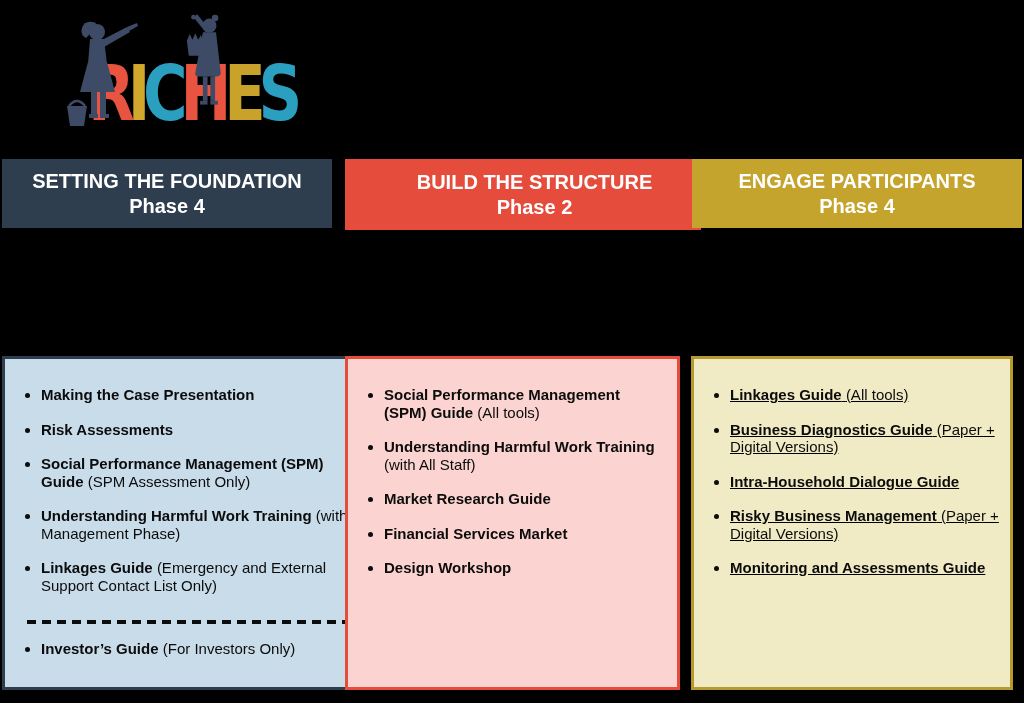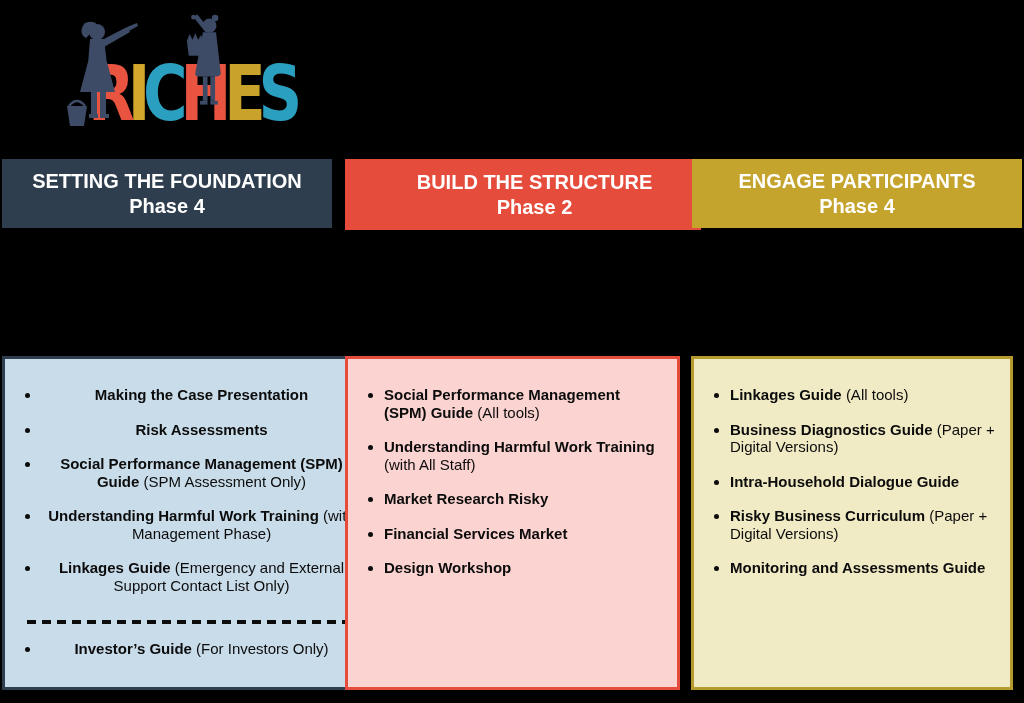--- a/index.html
+++ b/index.html
@@ -35,29 +35,29 @@
   }
   .phase-header[data-idx="0"]{left:2px;width:330px;}
   .phase-header[data-idx="1"]{left:345px;width:333px;height:71px;}
   .phase-header[data-idx="2"]{left:692px;width:330px;}
 
   
   .tool-box{
     position:absolute;top:356px;height:334px;
     border:3px solid;box-sizing:border-box;
   }
-  .tool-box[data-idx="0"]{left:2px;width:381px;text-align:center;}
+  .tool-box[data-idx="0"]{left:2px;width:381px;}
   .tool-box[data-idx="1"]{left:345px;width:335px;}
   .tool-box[data-idx="2"]{left:691px;width:322px;}
 
   .tool-list{
     margin:0;padding:27px 18px 0 36px;
     list-style:disc outside;
   }
-  .tool-box[data-idx="2"] .tool-list{padding-right:10px;}
+  .tool-box[data-idx="2"] .tool-list{padding-right:10px;text-decoration:underline;}
   .tool-list li{
     font-size:15px;line-height:17.5px;
     margin-bottom:17px;
     color:#0c0c0c;
   }
   .tool-list li::marker{color:#0c0c0c;}
   .tool-box[data-idx="0"] li:last-child{white-space:nowrap;}
   .tool-list .b{font-weight:bold;}
   .tool-list .n{font-weight:normal;}
   .tool-list li.divider{
@@ -124,33 +124,33 @@
         </ul>
       </div>
       <div class="phase-header" data-idx="1" style="background: rgb(230, 76, 60); color: rgb(255, 255, 255); padding-left: 23px;">
         <div>BUILD THE STRUCTURE</div>
         <div>Phase 2</div>
       </div>
       <div class="tool-box" data-idx="1" style="background: rgb(251, 211, 208); border-color: rgb(230, 76, 60);">
         <ul class="tool-list">
           <li><span class="b">Social Performance Management (SPM) Guide</span> <span class="n">(All tools)</span></li>
           <li><span class="b">Understanding Harmful Work Training</span> <span class="n">(with All Staff)</span></li>
-          <li><span class="b">Market Research Risky</span></li>
+          <li><span class="b">Market Research Guide</span></li>
           <li><span class="b">Financial Services Market</span></li>
           <li><span class="b">Design Workshop</span></li>
         </ul>
       </div>
       <div class="phase-header" data-idx="2" style="background: rgb(197, 164, 45); color: rgb(255, 255, 255);">
         <div>ENGAGE PARTICIPANTS</div>
         <div>Phase 4</div>
       </div>
       <div class="tool-box" data-idx="2" style="background: rgb(241, 235, 197); border-color: rgb(181, 154, 46);">
         <ul class="tool-list">
           <li><span class="b">Linkages Guide</span> <span class="n">(All tools)</span></li>
           <li><span class="b">Business Diagnostics Guide</span> <span class="n">(Paper + Digital Versions)</span></li>
           <li><span class="b">Intra-Household Dialogue Guide</span></li>
-          <li><span class="b">Risky Business Curriculum</span> <span class="n">(Paper + Digital Versions)</span></li>
+          <li><span class="b">Risky Business Management</span> <span class="n">(Paper + Digital Versions)</span></li>
           <li><span class="b">Monitoring and Assessments Guide</span></li>
         </ul>
       </div>
     </div>
 
 </div>
 
 </body></html>

